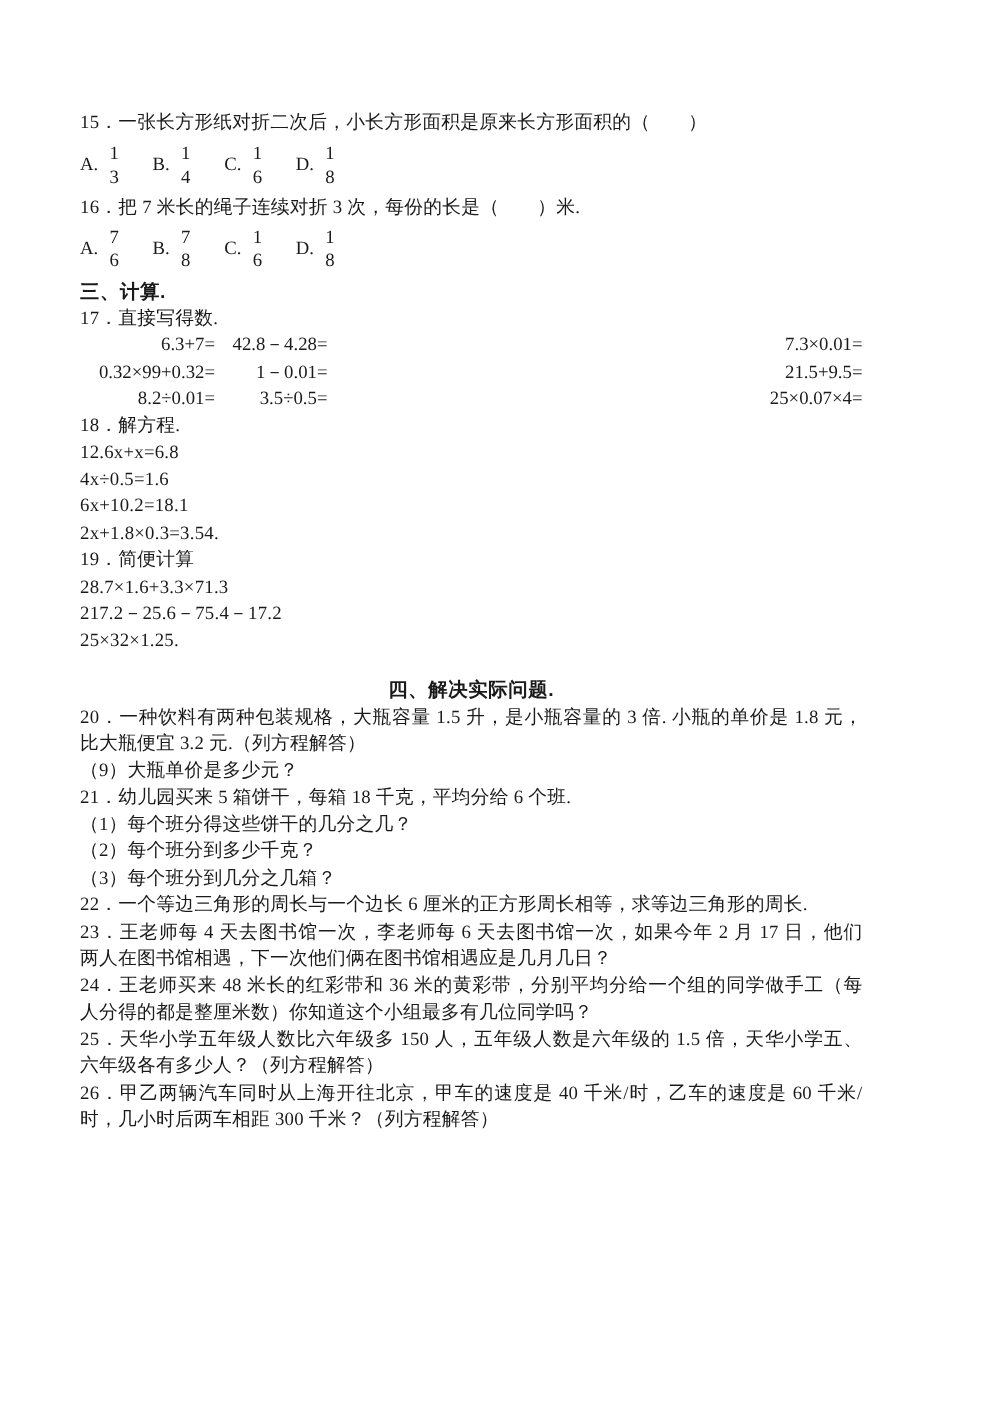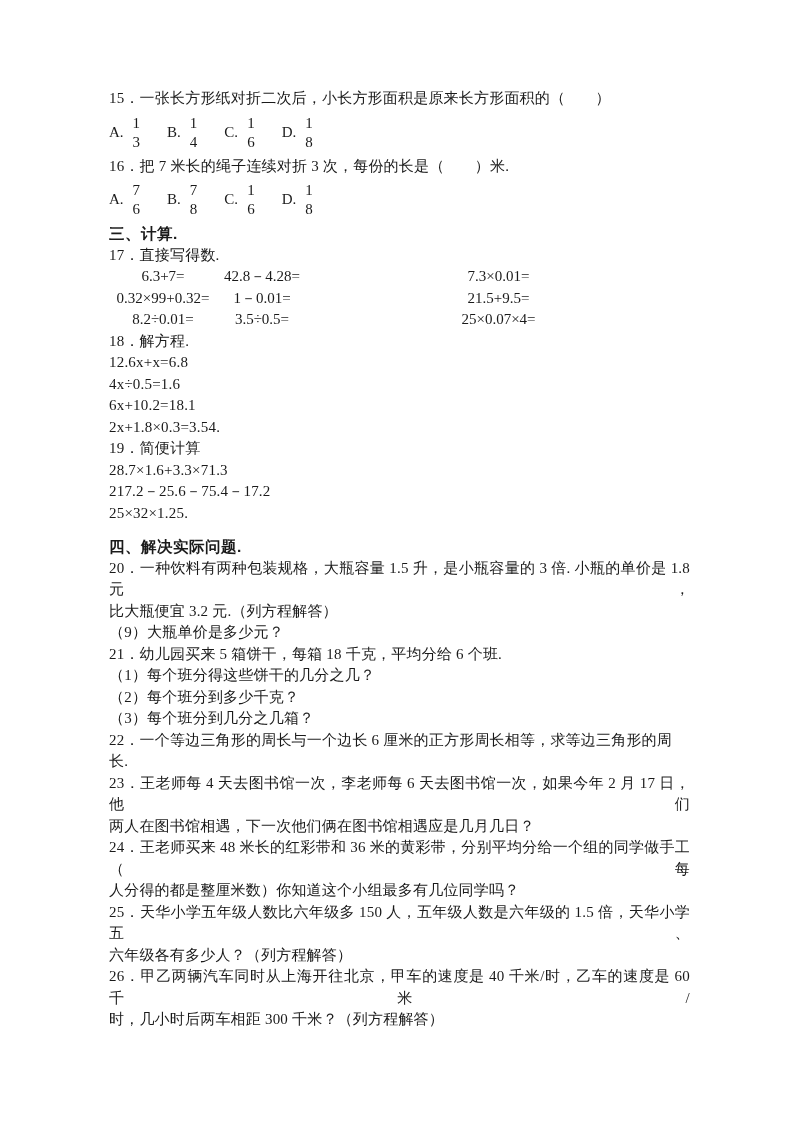--- a/index.html
+++ b/index.html
@@ -6,21 +6,21 @@
     margin: 0;
     padding: 0;
     background: #ffffff;
   }
   .page {
     position: relative;
     width: 793px;
     height: 1122px;
     box-sizing: border-box;
     background: #ffffff;
-    padding: 88px 103px 0 109px;
+    padding: 88px 103px 0 64px;
     overflow: hidden;
     font-family: "Liberation Serif", "DejaVu Serif", serif;
     font-size: 15px;
     line-height: 21.5px;
     color: #1a1a1a;
   }
   .line {
     text-align: left;
     letter-spacing: 0.2px;
   }
@@ -28,21 +28,21 @@
     text-align: justify;
     text-align-last: justify;
   }
   .heading {
     font-family: "Liberation Sans", "DejaVu Sans", sans-serif;
     font-weight: bold;
     font-size: 15.5px;
     letter-spacing: 0.5px;
   }
   .heading.gap-small { }
-  .heading.gap-large { margin-top: 12px; }
+  .heading.gap-large { margin-top: 18px; text-align: center; }
   .options {
     display: flex;
     align-items: center;
     padding: 3px 0;
     height: 40px;
   }
   .opt {
     display: inline-flex;
     align-items: center;
     margin-right: 27px;
@@ -55,21 +55,21 @@
     flex-direction: column;
     align-items: center;
     line-height: 19px;
     font-size: 15px;
   }
   .calc-grid {
     display: grid;
     grid-template-columns: 108px 90px auto;
   }
   .calc-grid .cell {
-    text-align: center;
+    text-align: right;
   }
 </style>
 </head>
 <body>
 
 <div class="page">
   <div id="doc">
       <div class="line">15．一张长方形纸对折二次后，小长方形面积是原来长方形面积的（　　）</div>
       <div class="options">
         <span class="opt">

